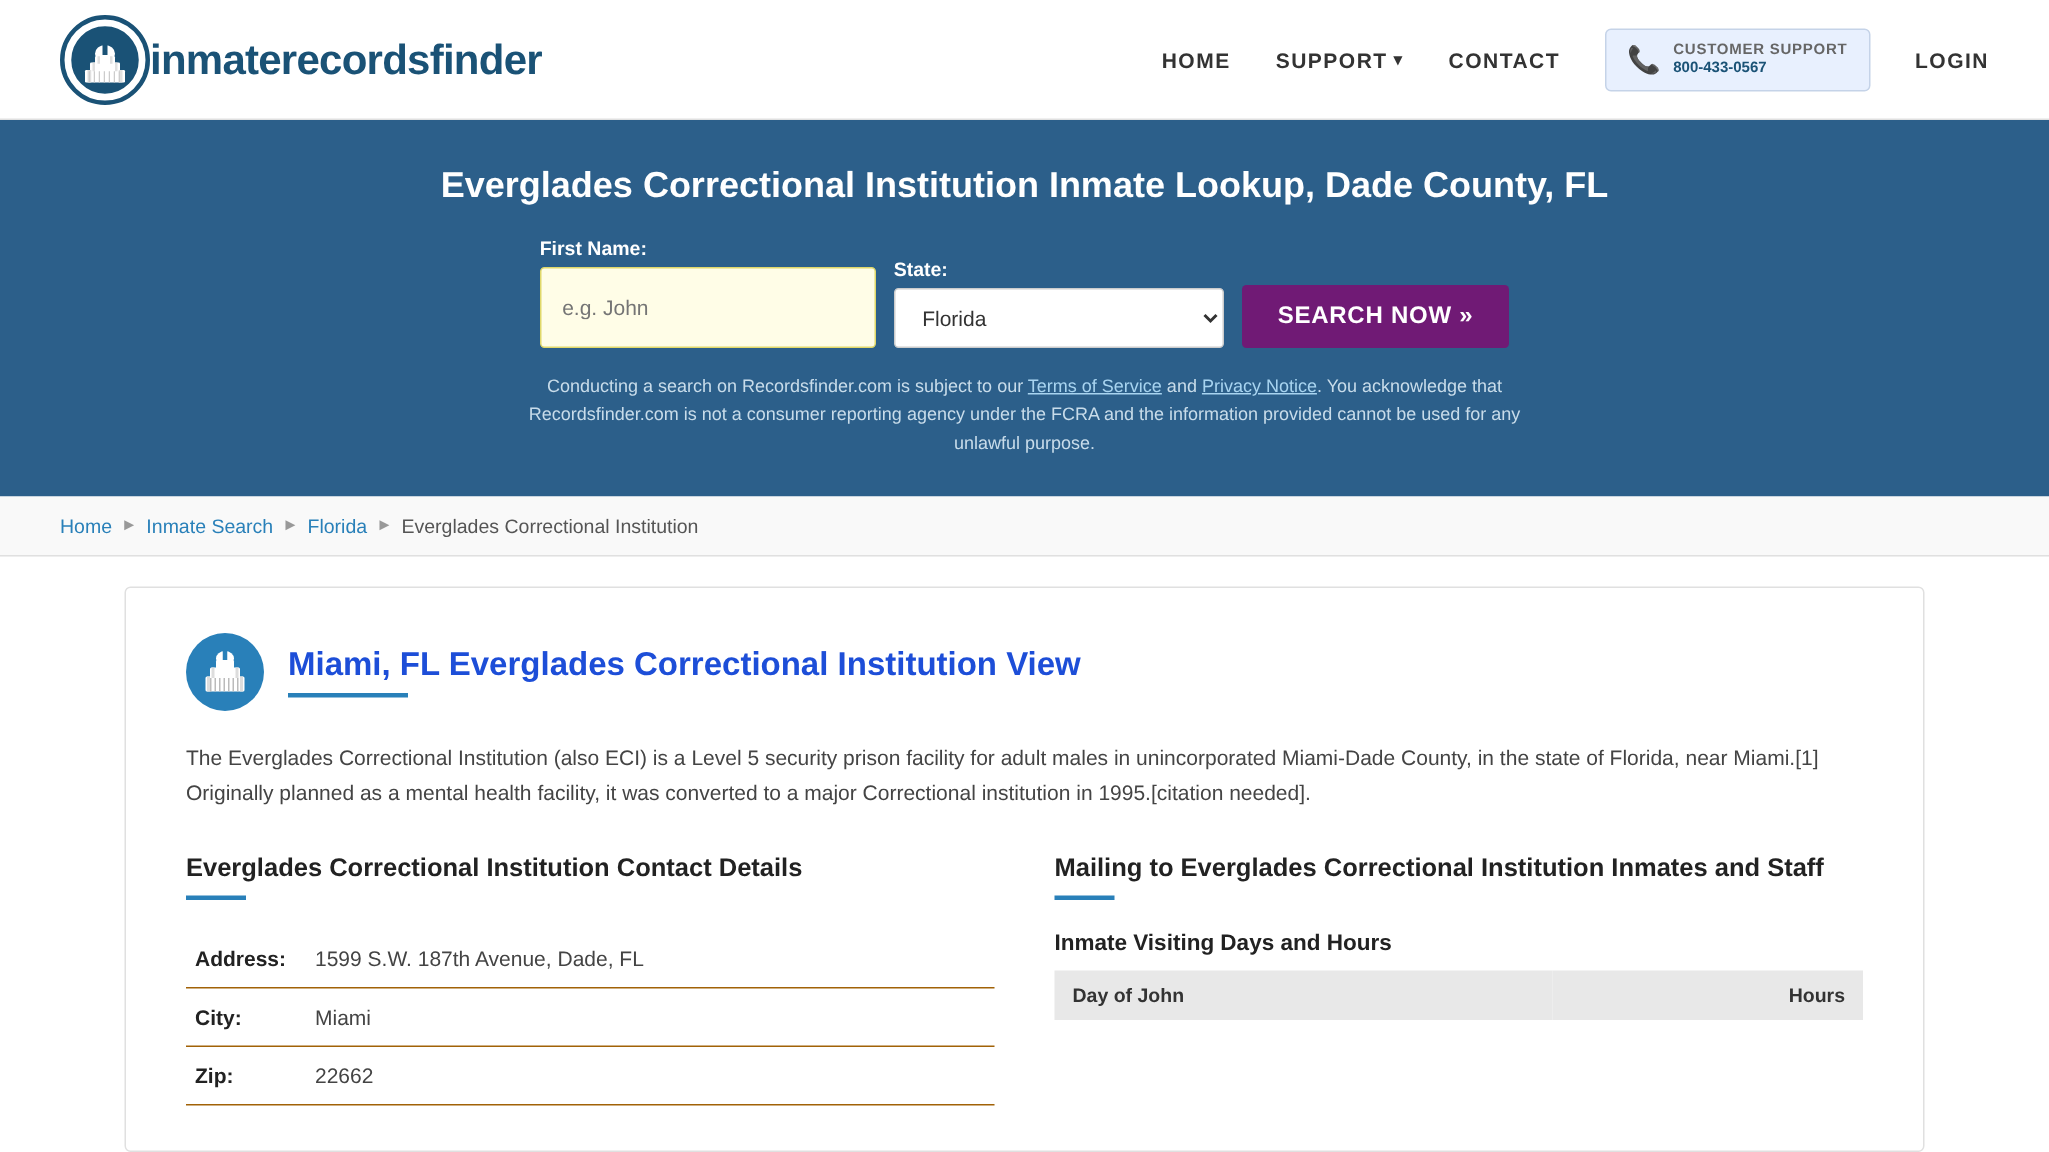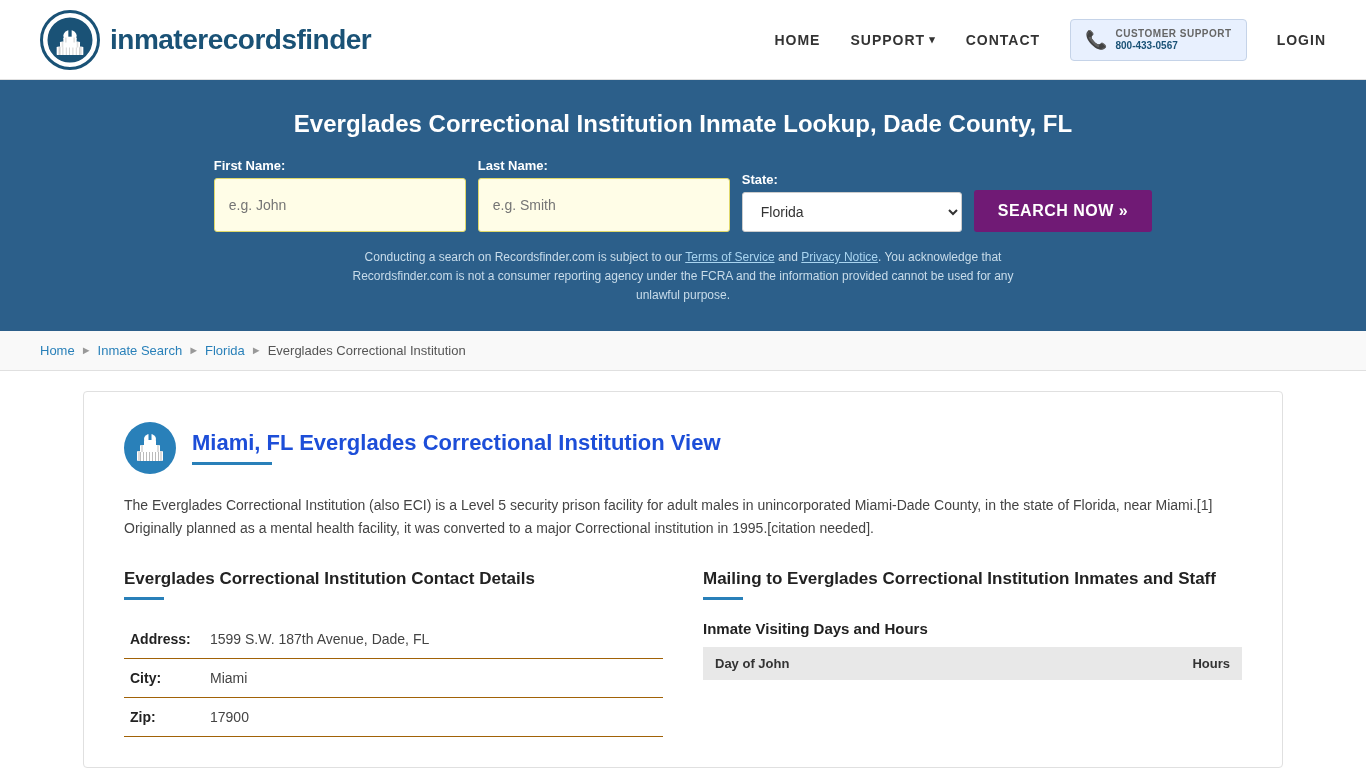--- a/index.html
+++ b/index.html
@@ -11,21 +11,20 @@
       border-bottom: 1px solid #e0e0e0;
       padding: 10px 40px;
       display: flex;
       align-items: center;
       justify-content: space-between;
       height: 80px;
     }
     .logo-area {
       display: flex;
       align-items: center;
-      gap: 10px;
     }
     .logo-circle {
       width: 60px;
       height: 60px;
       border-radius: 50%;
       border: 3px solid #1a5276;
       background: #fff;
       display: flex;
       align-items: center;
       justify-content: center;
@@ -132,21 +131,21 @@
       font-weight: 600;
       margin-bottom: 5px;
     }
     .form-input {
       background: #fffde7;
       border: 1px solid #e0d86a;
       border-radius: 3px;
       padding: 18px 14px;
       font-size: 14px;
       color: #aaa;
-      width: 252px;
+      width: 224px;
       outline: none;
     }
     .form-select {
       background: #fff;
       border: 1px solid #ccc;
       border-radius: 3px;
       padding: 10px 14px;
       font-size: 14px;
       color: #333;
       width: 220px;
@@ -367,24 +366,20 @@
     <a class="login-btn">LOGIN</a>
   </nav>
 </header>
 
 <section class="hero">
   <h1 class="hero-title">Everglades Correctional Institution Inmate Lookup, Dade County, FL</h1>
   <div class="search-form">
     <div class="form-group">
       <label class="form-label">First Name:</label>
       <input class="form-input" type="text" placeholder="e.g. John" style="">
-    </div>
-    <div class="form-group">
-      <label class="form-label">Last Name:</label>
-      <input class="form-input" type="text" placeholder="e.g. Smith" style="">
     </div>
     <div class="form-group">
       <label class="form-label">State:</label>
       <select class="form-select">
         <option>Florida</option>
         <option>Alabama</option>
         <option>Alaska</option>
         <option>Arizona</option>
         <option>California</option>
         <option>Georgia</option>
@@ -451,21 +446,21 @@
               <tr>
                 <td class="label">Address:</td>
                 <td>1599 S.W. 187th Avenue, Dade, FL</td>
               </tr>
               <tr>
                 <td class="label">City:</td>
                 <td>Miami</td>
               </tr>
               <tr>
                 <td class="label">Zip:</td>
-                <td>17900</td>
+                <td>22662</td>
               </tr>
             </tbody>
         </table>
       </div>
 
       <div class="col-right">
         <h2 class="section-title">Mailing to Everglades Correctional Institution Inmates and Staff</h2>
         <div class="section-underline"></div>
 
         <h3 class="section-title" style="margin-top:16px;font-size:15px;">Inmate Visiting Days and Hours</h3>

